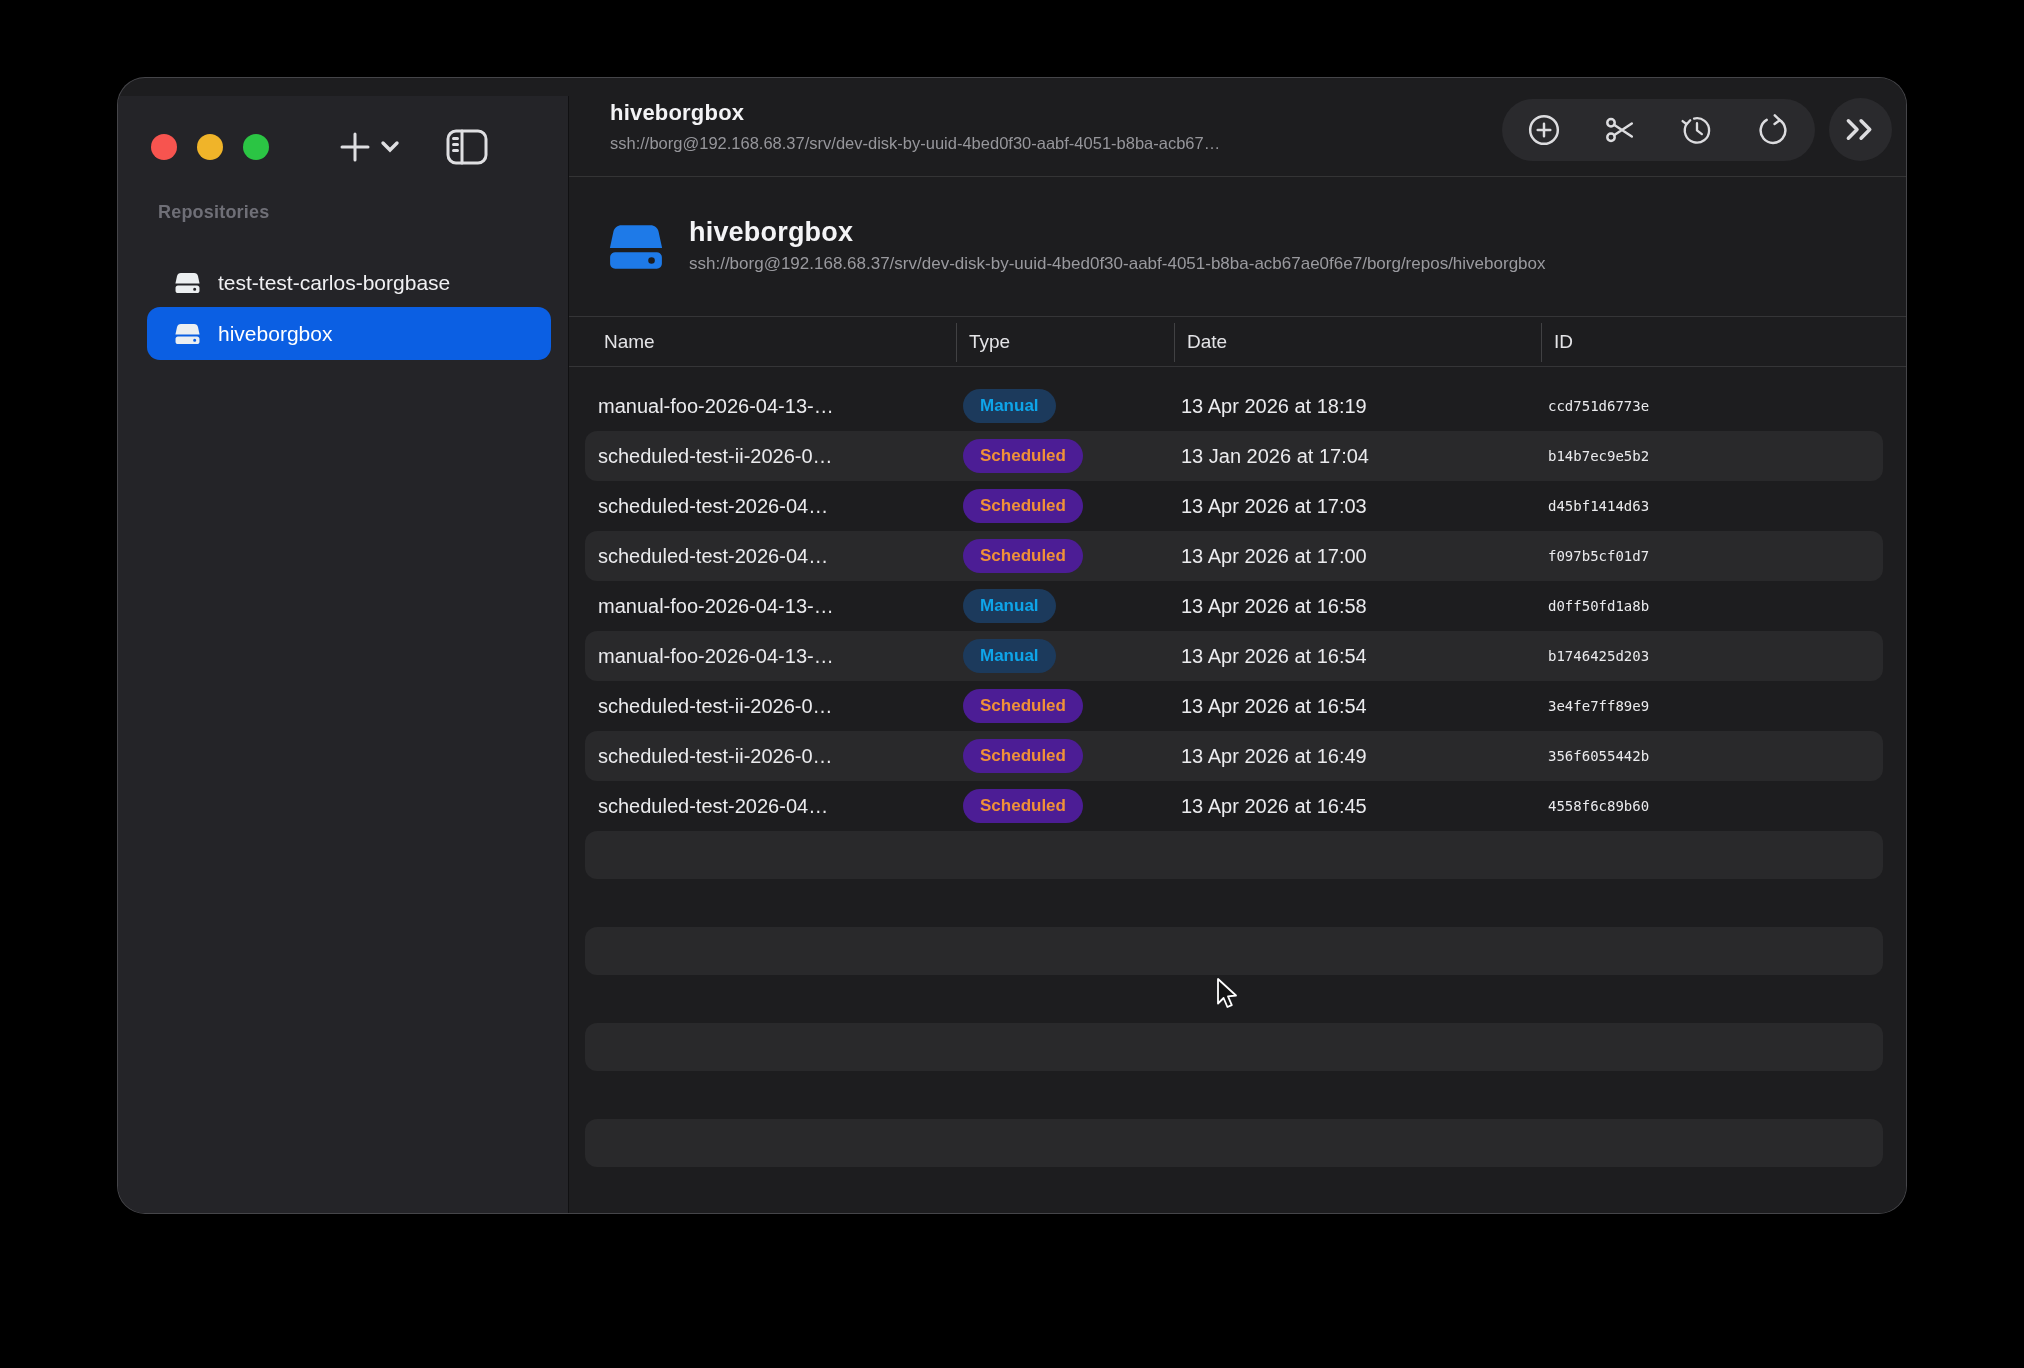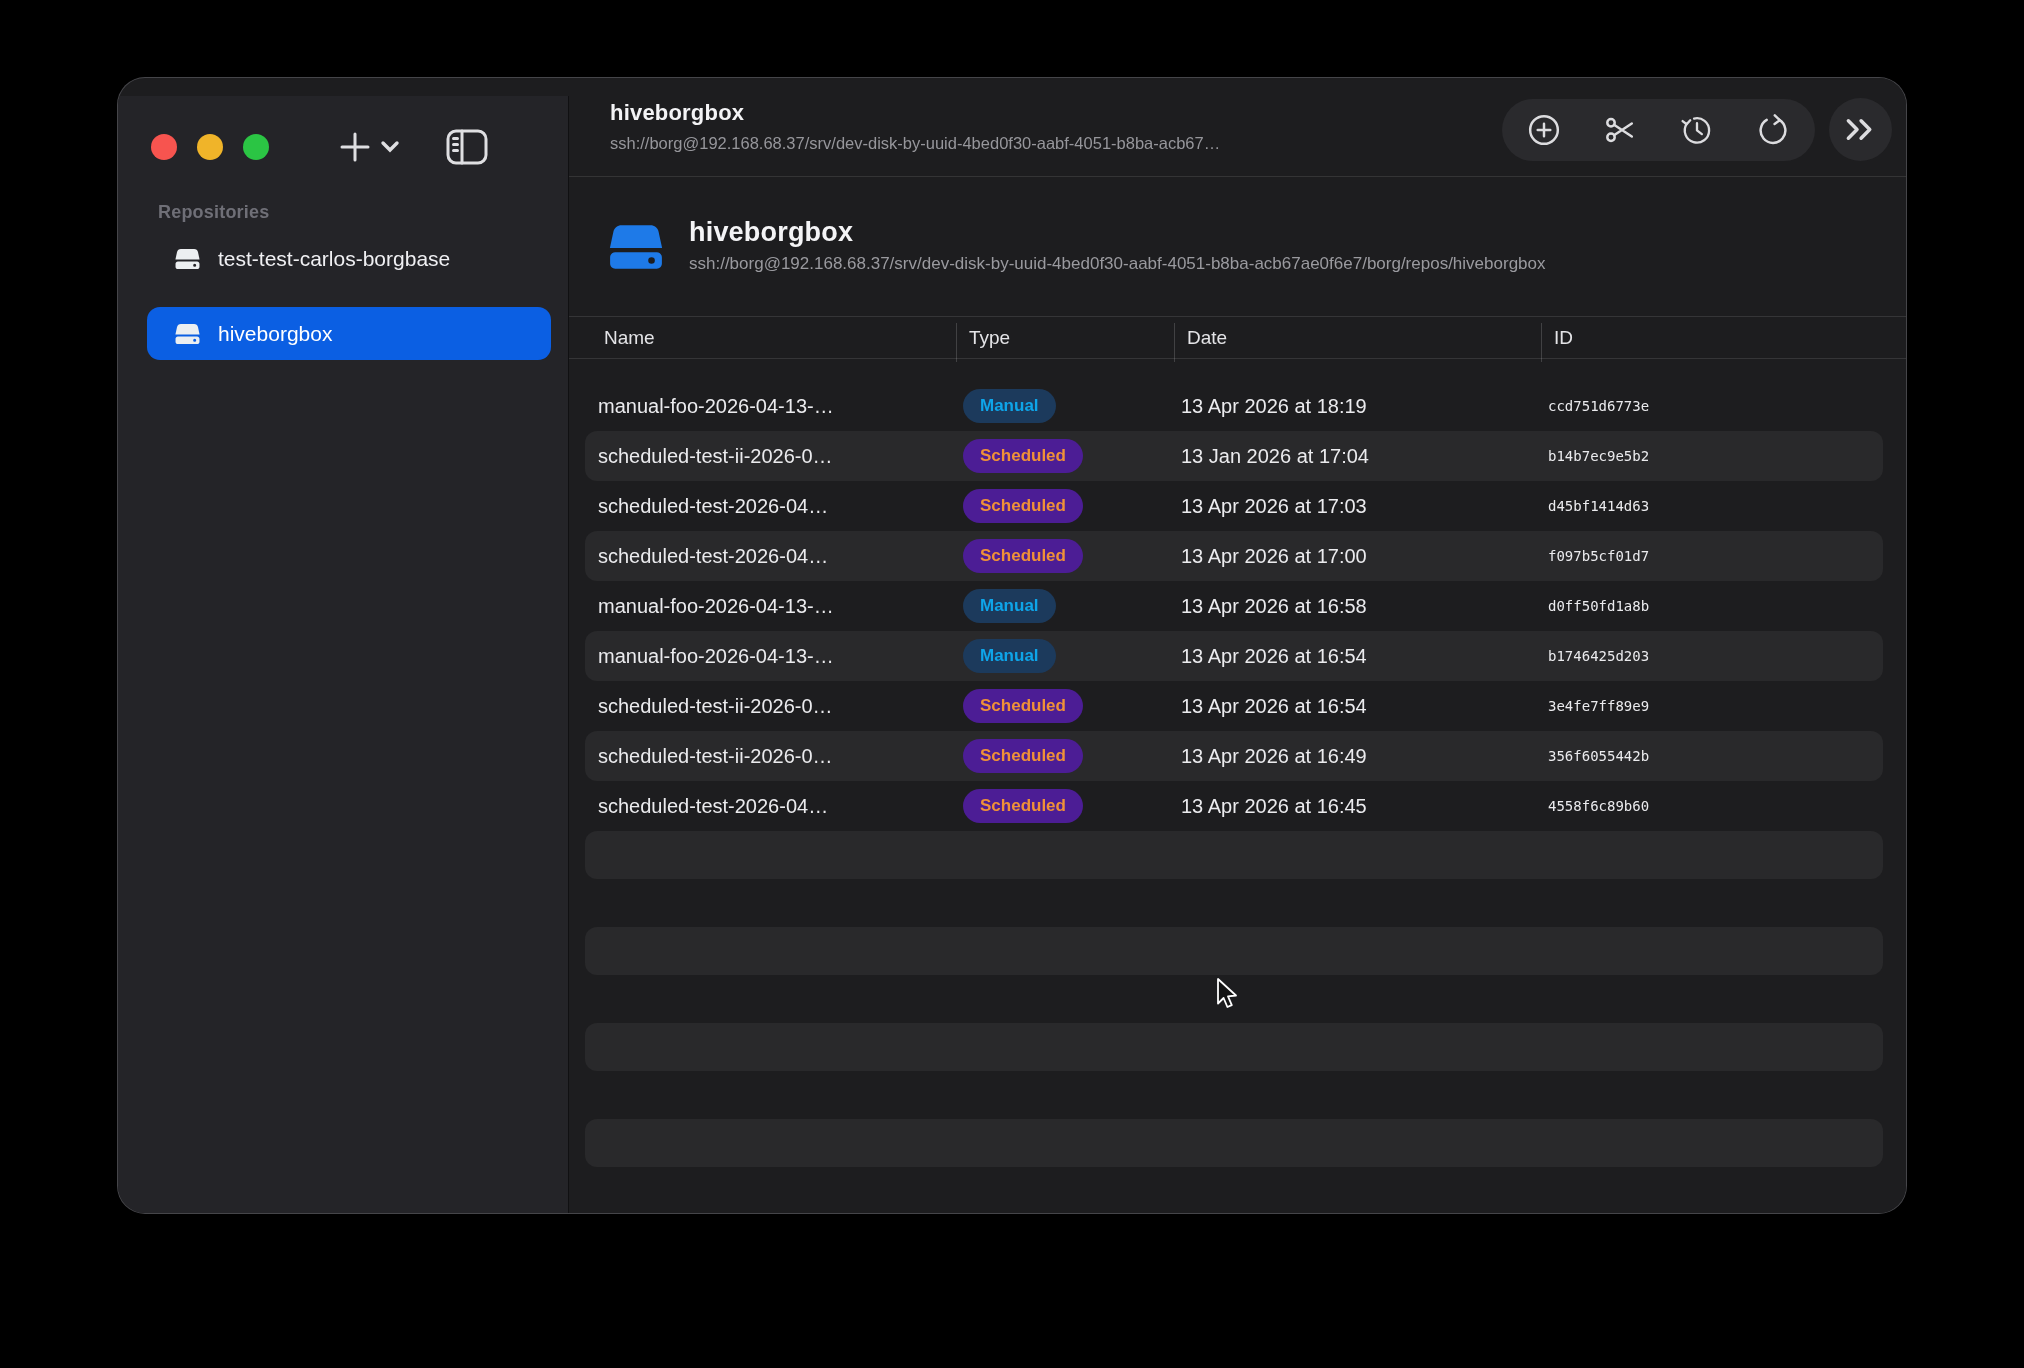--- a/index.html
+++ b/index.html
@@ -50,21 +50,21 @@
   }
   svg { display:block; width:100%; height:100%; }
 
   .repo-header { position:absolute; left:38px; top:139px; display:flex; align-items:center; gap:24px; }
   .repo-header .drive { width:58px; height:50px; }
   .repo-title { font-size:27px; font-weight:700; color:#f4f4f6; letter-spacing:.2px; }
   .repo-url { margin-top:6px; font-size:17px; color:#9a9a9f; white-space:nowrap; }
 
   
   .thead {
-    position:absolute; left:0; right:0; top:238px; height:43px;
+    position:absolute; left:0; right:0; top:238px; height:51px;
     border-top:1px solid rgba(255,255,255,.11); border-bottom:1px solid rgba(255,255,255,.11);
   }
   .thead-grid { position:absolute; left:22px; width:1298px; top:0; bottom:0;
     display:grid; grid-template-columns:365px 218px 367px 348px; align-items:center; }
   .th { padding-left:13px; font-size:19px; font-weight:500; color:#e4e4e7; }
   .vtick { position:absolute; top:6px; height:39px; width:1px; background:rgba(255,255,255,.16); }
 
   .tbody { position:absolute; left:16px; top:303px; width:1298px; }
   .trow {
     display:grid; grid-template-columns:365px 218px 367px 348px; align-items:center;
@@ -110,21 +110,21 @@
           <svg viewBox="0 0 46 42" fill="none" stroke="currentColor" stroke-width="3" stroke-linecap="round">
             <rect x="4" y="5" width="38" height="32" rx="8"></rect>
             <line x1="18" y1="5" x2="18" y2="37"></line>
             <path d="M9.5 12.5 h4 M9.5 18.5 h4 M9.5 24.5 h4"></path>
           </svg>
         </span>
       </button>
 
       <div class="section-label">Repositories</div>
 
-      <div class="side-item" style="top:136px;">
+      <div class="side-item" style="top:160px;">
         <span class="drive">
           <svg viewBox="0 0 28 24" fill="currentColor">
             <path d="M7 2 h14 c1.9 0 3.5 1.3 3.9 3.1 L26.6 13 H1.4 L3.1 5.1 C3.5 3.3 5.1 2 7 2 Z"></path>
             <path fill-rule="evenodd" d="M4 15 h20 c1.4 0 2.5 1.1 2.5 2.5 v3 c0 1.4 -1.1 2.5 -2.5 2.5 H4 c-1.4 0 -2.5 -1.1 -2.5 -2.5 v-3 C1.5 16.1 2.6 15 4 15 Z M21.5 17.4 a1.6 1.6 0 1 0 0 3.2 a1.6 1.6 0 0 0 0 -3.2 Z"></path>
           </svg>
         </span>
         <span>test-test-carlos-borgbase</span>
       </div>
 
       <div class="side-item selected" style="top:211px; background:#0b5fe3;">

